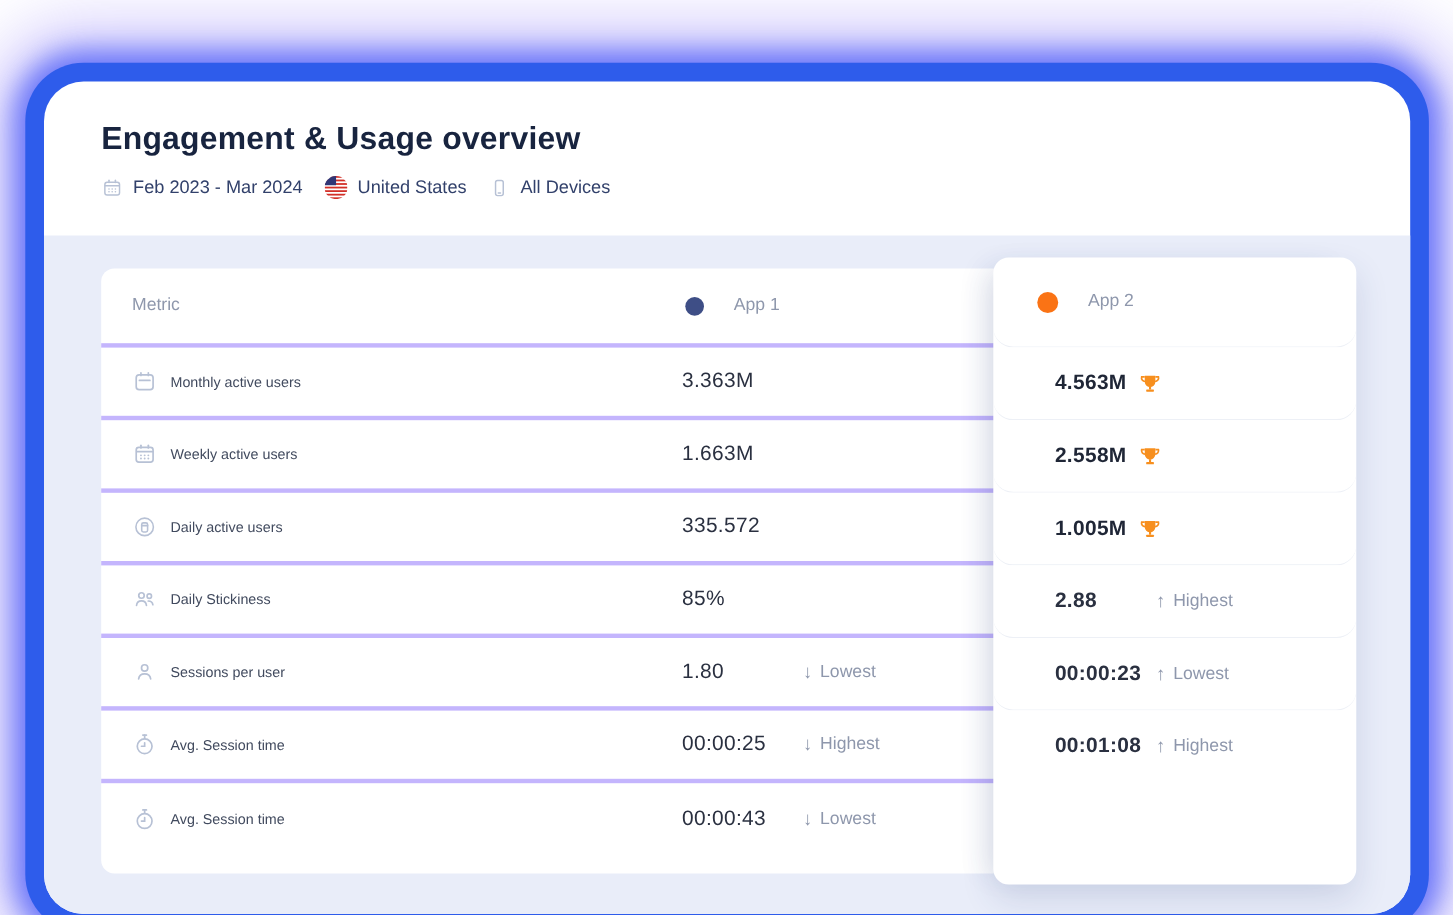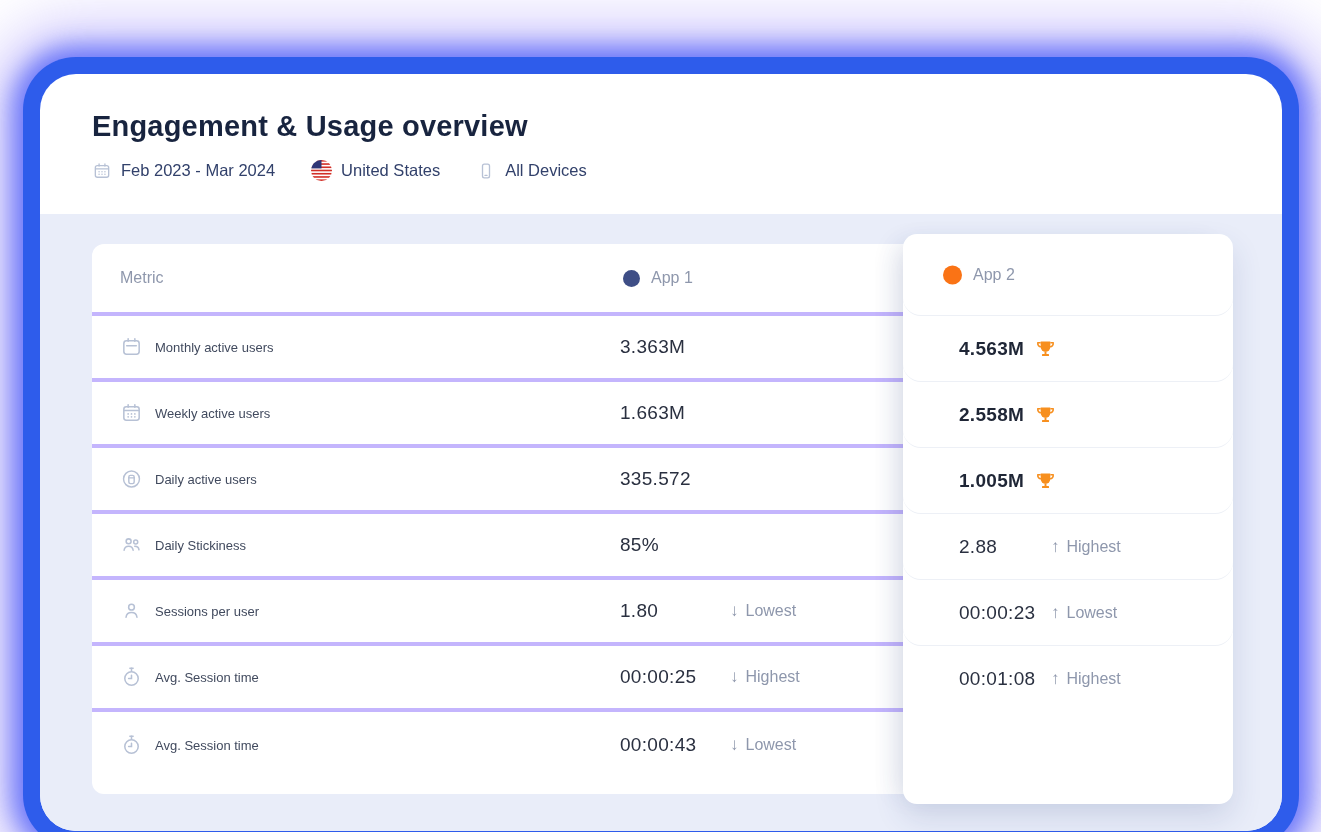--- a/index.html
+++ b/index.html
@@ -11,21 +11,21 @@
   .main-card {
     position:absolute; left:40px; top:30px; width:1242px; height:757px;
     background:#ffffff; border-radius:36px;
     box-shadow: 0 0 0 17px #2e5ceb,
                 0 0 24px 28px rgba(76,92,247,0.78),
                 0 0 55px 55px rgba(120,96,250,0.30);
   }
 
   .card-header { padding:36px 52px 0 52px; height:140px; }
   .page-title { font-size:29px; font-weight:700; color:#18243f; letter-spacing:0.2px; }
-  .filters { display:flex; align-items:center; gap:36px; margin-top:17px; }
+  .filters { display:flex; align-items:center; gap:20px; margin-top:17px; }
   .filter { display:flex; align-items:center; gap:9px; font-size:16.5px;
             font-weight:500; color:#32416b; cursor:default; }
   .filter svg { display:block; }
 
   .card-body { position:absolute; left:0; top:140px; right:0; bottom:0;
                background:#e9edf9; border-radius:0 0 36px 36px; }
 
   
   .table-card { position:absolute; left:52px; top:30px; width:1018px; height:550px;
                 background:#ffffff; border-radius:12px; }
@@ -36,36 +36,36 @@
   .t-last .cell { top:33px; }
 
   .col-head { color:#8e97ac; font-size:16px; }
   .m-icon { left:28px; }
   .m-label { left:63px; font-size:13px; color:#414a5e; }
   .v-app1 { left:528px; font-size:19px; color:#2a3040; letter-spacing:0.3px; }
   .badge { display:flex; align-items:center; gap:7px; color:#8e97ac; font-size:16px; }
   .badge .arr { font-size:17px; }
   .b-app1 { left:638px; }
 
-  .legend { display:flex; align-items:center; gap:11px; color:#8e97ac; font-size:16px; }
+  .legend { display:flex; align-items:center; gap:27px; color:#8e97ac; font-size:16px; }
   .dot { width:17px; height:17px; border-radius:50%; }
   .dot-app1 { background:#3e4e86; }
   .dot-app2 { background:#fa7315; width:19px; height:19px; }
 
   
   .app2-card { position:absolute; left:863px; top:20px; width:330px; height:570px;
                background:#ffffff; border-radius:14px; z-index:5;
                box-shadow: 0 14px 30px rgba(46,64,128,0.14), -16px 0 26px -10px rgba(46,64,128,0.10); }
   .a-row { position:relative; height:66px; border-bottom:1px solid #edf0f6;border-radius:18px; }
   .a-head { height:82px; }
   .a-last { height:92px; border-bottom:none; }
   .a-last .cell { top:33px; }
   .a-legend { left:40px; }
   .v-app2 { left:56px; font-size:19px; font-weight:700; color:#1f2636; letter-spacing:0.3px; gap:9px; }
-  .v-app2.plain { font-weight:400; color:#2a3040; }
+  .v-app2.plain { font-weight:700; color:#2a3040; }
   .b-app2 { left:148px; }
   .trophy { display:inline-flex; margin-left:2px; }
 </style>
 </head>
 <body>
 
 <div class="stage">
   <div class="main-card">
 
     <div class="card-header">

